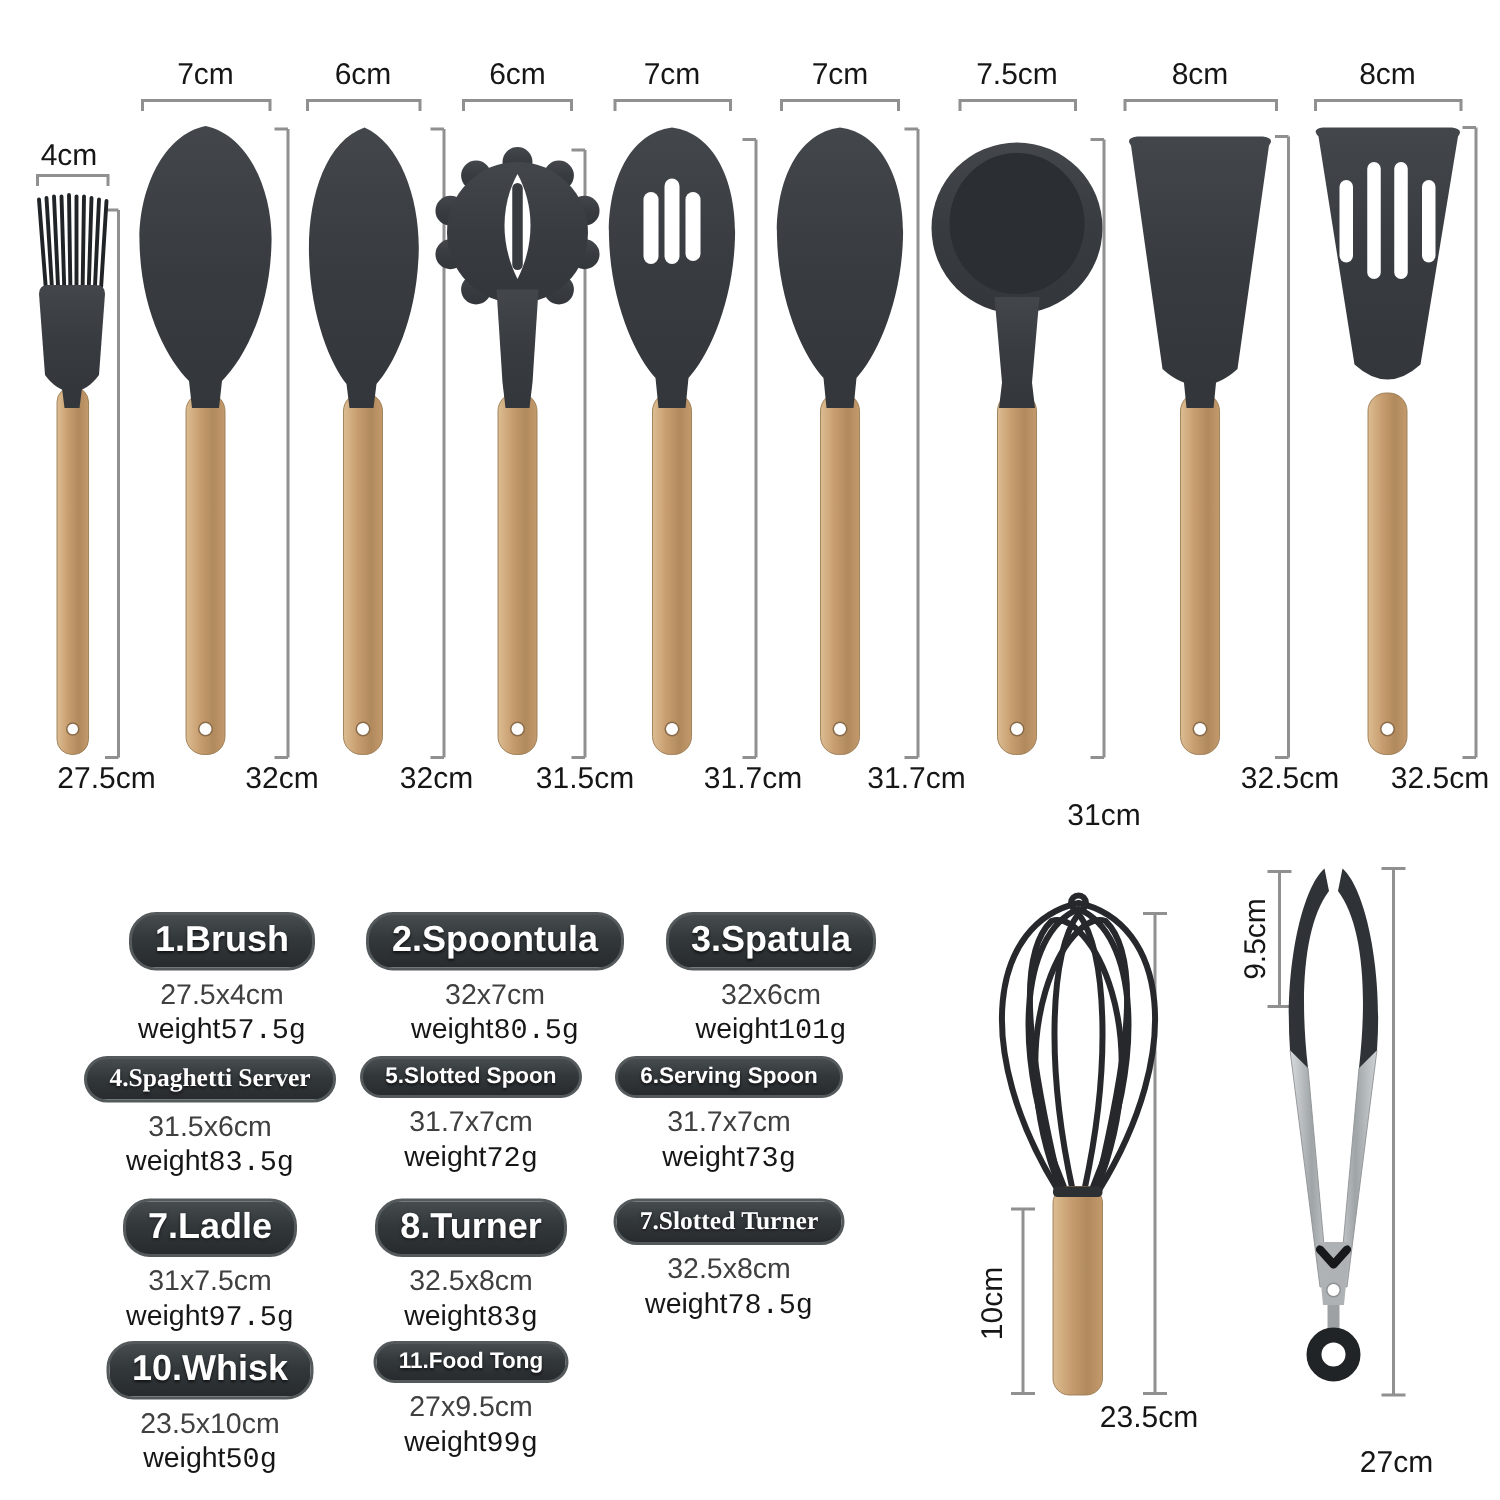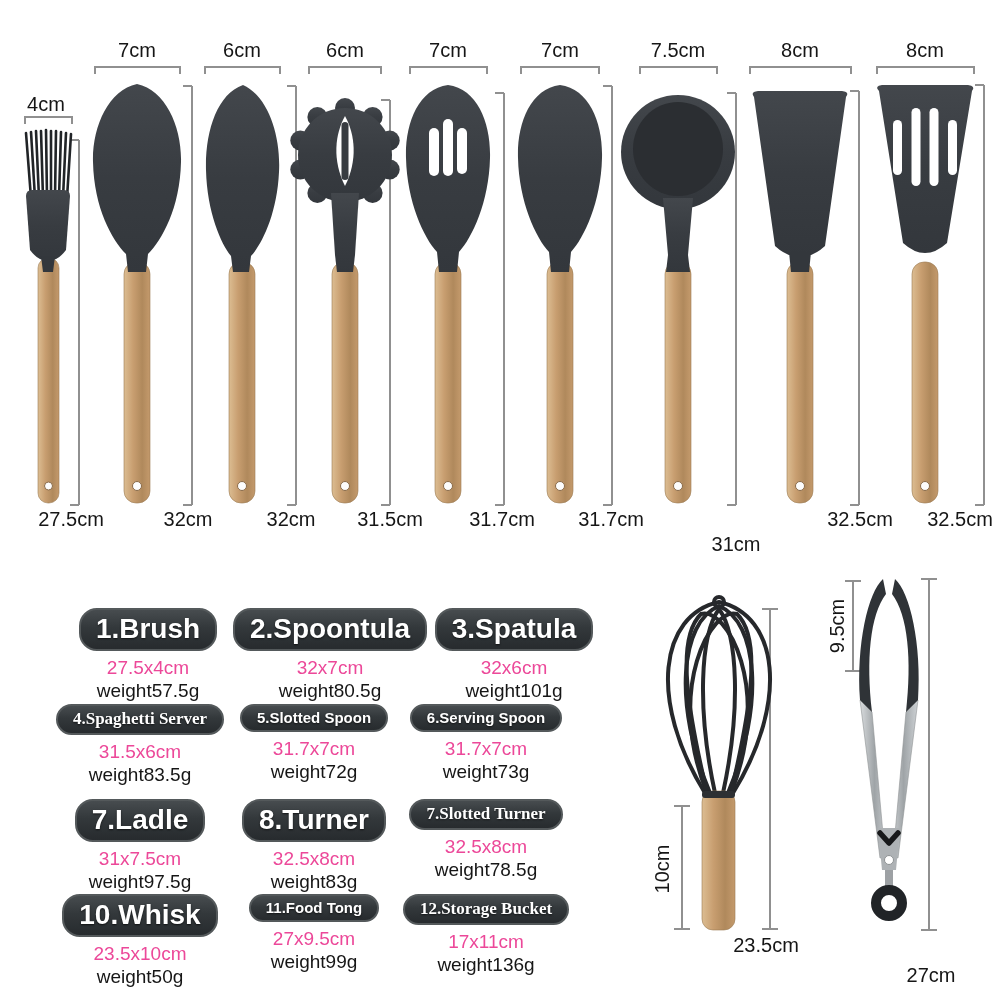--- a/index.html
+++ b/index.html
@@ -14,26 +14,26 @@
   }
   .dim.rot{transform:rotate(-90deg);transform-origin:center center;}
   .prod{position:absolute;width:200px;text-align:center;}
   .badge{
     display:inline-block;max-width:196px;
     background:linear-gradient(180deg,#474c4f 0%,#33383b 45%,#272b2e 100%);
     border:2px solid #54595b;border-radius:18px;
     color:#ffffff;font-weight:bold;padding:3px 15px 4px 15px;
     text-shadow:0 1px 2px rgba(0,0,0,.65);white-space:nowrap;
   }
-  .b-lg{font-size:28px;}
+  .b-lg{font-size:24px;}
   .b-md{font-size:15px;}
   .b-sm{font-size:17px;font-family:Liberation Serif, serif;}
-  .size{margin-top:5px;font-size:19px;line-height:23px;color:#ec4899;}
+  .size{margin-top:5px;font-size:19px;line-height:23px;color:#404040;}
   .wt{font-size:19px;line-height:24px;color:#161616;}
-  .wv{margin-left:0;}
+  .wv{margin-left:0;font-family:Liberation Mono, monospace;}
 </style>
 </head>
 <body>
 
 <div id="stage">
 
   <svg id="art" width="1000" height="1000" viewBox="0 0 1000 1000">
     <defs>
       <linearGradient id="wood" x1="0" y1="0" x2="1" y2="0">
         <stop offset="0" stop-color="#dcbd92"></stop>
@@ -278,19 +278,14 @@
   <div class="prod" style="left:40px;top:894px">
     <div class="badge b-lg"><span>10.Whisk</span></div>
     <div class="size">23.5x10cm</div>
     <div class="wt"><span>weight</span><span class="wv">50g</span></div>
   </div>
   <div class="prod" style="left:214px;top:894px">
     <div class="badge b-md"><span>11.Food Tong</span></div>
     <div class="size">27x9.5cm</div>
     <div class="wt"><span>weight</span><span class="wv">99g</span></div>
   </div>
-  <div class="prod" style="left:386px;top:894px">
-    <div class="badge b-sm"><span>12.Storage Bucket</span></div>
-    <div class="size">17x11cm</div>
-    <div class="wt"><span>weight</span><span class="wv">136g</span></div>
-  </div>
 
 </div>
 
 </body></html>

